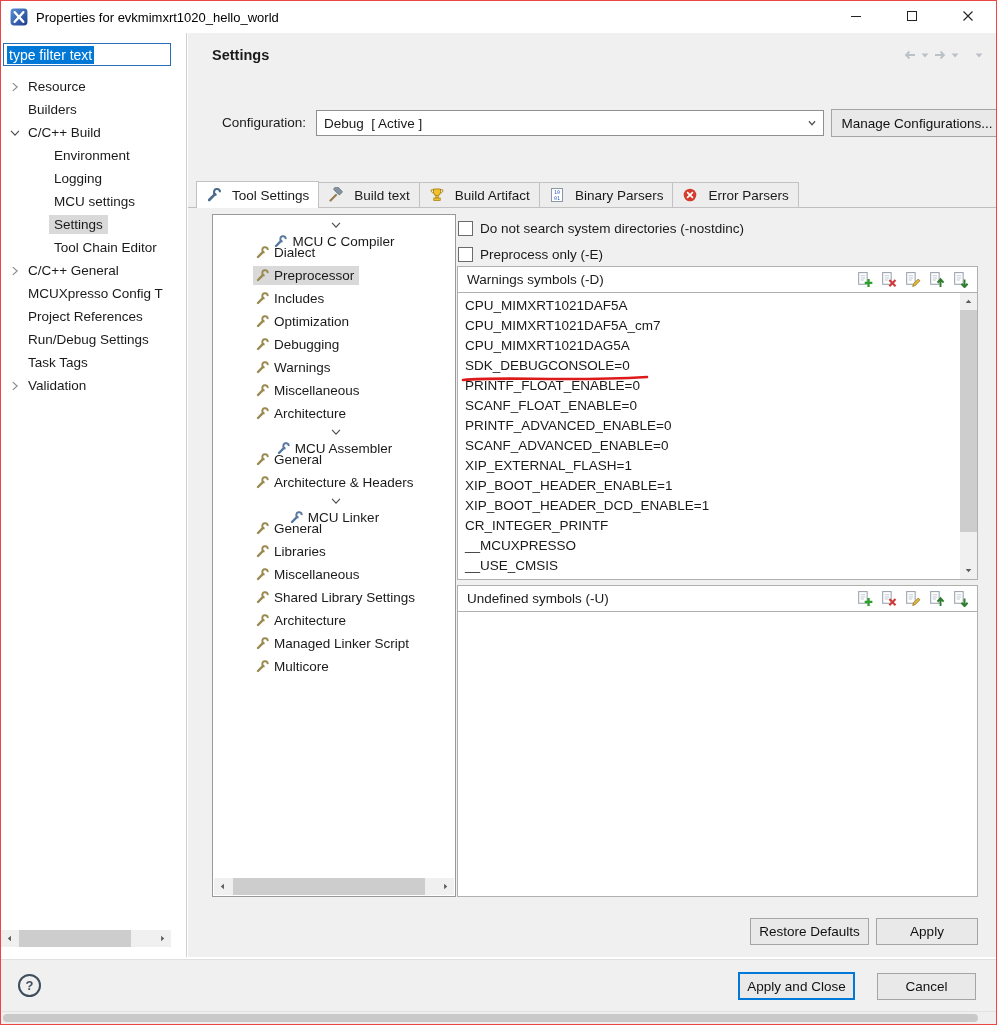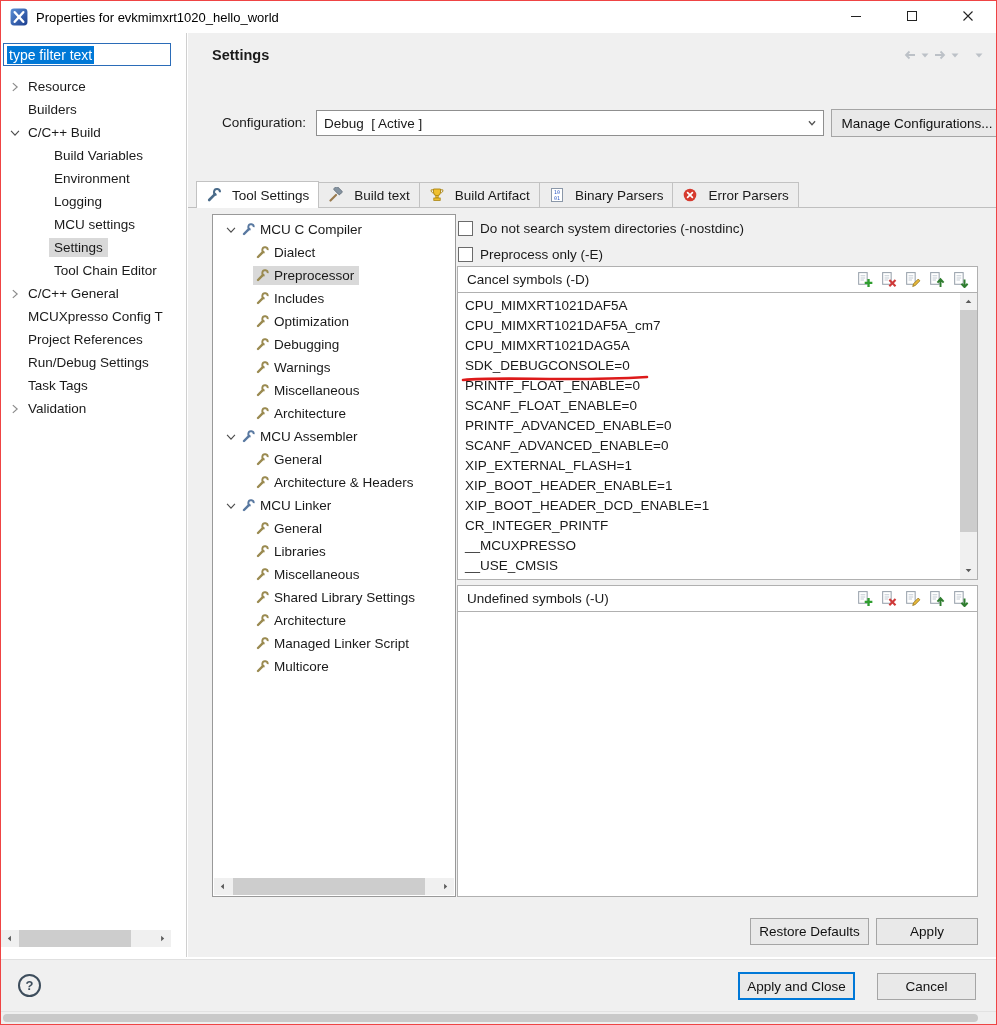--- a/index.html
+++ b/index.html
@@ -42,21 +42,21 @@
 .manage-btn{position:absolute;left:627px;top:0;width:172px;height:28px;}
 .tabs{position:absolute;top:148px;left:8px;right:8px;height:27px;display:flex;align-items:flex-end;z-index:1;}
 .tab-rule{position:absolute;top:174px;left:0;right:0;height:1px;background:#bfbfbf;z-index:0;}
 .tab{display:flex;align-items:center;gap:10px;height:26px;padding:0 9px;border:1px solid #c2c2c2;background:#ededed;position:relative;white-space:nowrap;z-index:1;}
 .tab + .tab{margin-left:-1px;}
 .tab.active{background:#fff;height:27px;border-bottom:none;z-index:2;}
 .ticon{display:inline-flex;width:16px;height:16px;flex:none;}
 .tool-tree{position:absolute;left:24px;top:181px;width:244px;height:683px;background:#fff;border:1px solid #999;}
 .tt-rows{position:absolute;top:3px;left:0;right:0;}
 .tt-row{display:flex;align-items:center;height:23px;white-space:nowrap;cursor:default;}
-.tt-row.group{padding-left:10px;}
+.tt-row.group{padding-left:3px;flex-direction:column;}
 .tt-row .tw{width:16px;flex:none;display:inline-flex;justify-content:center;}
 .tt-row.child{padding-left:40px;}
 .hl{display:inline-flex;align-items:center;gap:4px;padding:2px 5px 2px 2px;}
 .hl.sel{background:#d6d6d6;}
 .ticon16{display:inline-flex;width:15px;height:15px;flex:none;}
 .opts{position:absolute;left:269px;top:181px;width:521px;height:683px;}
 .cb-row{position:absolute;left:1px;display:flex;align-items:center;gap:7px;height:22px;cursor:default;}
 .cb{width:15px;height:15px;background:#fff;border:1px solid #6b6b6b;flex:none;}
 .group-header{position:absolute;left:0;width:521px;height:27px;background:#fff;border:1px solid #b0b0b0;display:flex;align-items:center;}
 .gh-title{margin-left:9px;}
@@ -136,23 +136,20 @@
         </div>
         <div class="nav-row">
           <span class="tw">
             <svg width="14" height="14" viewBox="0 0 16 16">
               <path d="M3.5 5.5 L8 10.5 L12.5 5.5" fill="none" stroke="#4d4d4d" stroke-width="1.3"></path>
             </svg>
           </span>
           <span class="nav-label">C/C++ Build</span>
         </div>
         <div class="nav-row ind">
-          <span class="nav-label">Build Variables</span>
-        </div>
-        <div class="nav-row ind">
           <span class="nav-label">Environment</span>
         </div>
         <div class="nav-row ind">
           <span class="nav-label">Logging</span>
         </div>
         <div class="nav-row ind">
           <span class="nav-label">MCU settings</span>
         </div>
         <div class="nav-row ind">
           <span class="nav-label sel" style="background: rgb(217, 217, 217);">Settings</span>
@@ -567,21 +564,21 @@
       <label class="cb-row" style="top:3px">
         <span class="cb"></span>
         <span>Do not search system directories (-nostdinc)</span>
       </label>
       <label class="cb-row" style="top:29px">
         <span class="cb"></span>
         <span>Preprocess only (-E)</span>
       </label>
 
       <div class="group-header" style="top:52px">
-        <span class="gh-title">Cancel symbols (-D)</span>
+        <span class="gh-title">Warnings symbols (-D)</span>
         <span class="gh-icons">
             <span>
               <svg width="17" height="17" viewBox="0 0 16 16">
                 <rect x="2.5" y="1.5" width="8" height="11" fill="#fff" stroke="#9aa3ad"></rect>
                 <path d="M4.3 4.5 H8.7 M4.3 6.5 H8.7 M4.3 8.5 H7.5" stroke="#c3cbd4" stroke-width="1" fill="none"></path>
                 <path d="M11.8 7.5 V15 M8.2 11.2 H15.4" stroke="#2f9e2f" stroke-width="2.2"></path>
               </svg>
             </span>
             <span>
               <svg width="17" height="17" viewBox="0 0 16 16">

